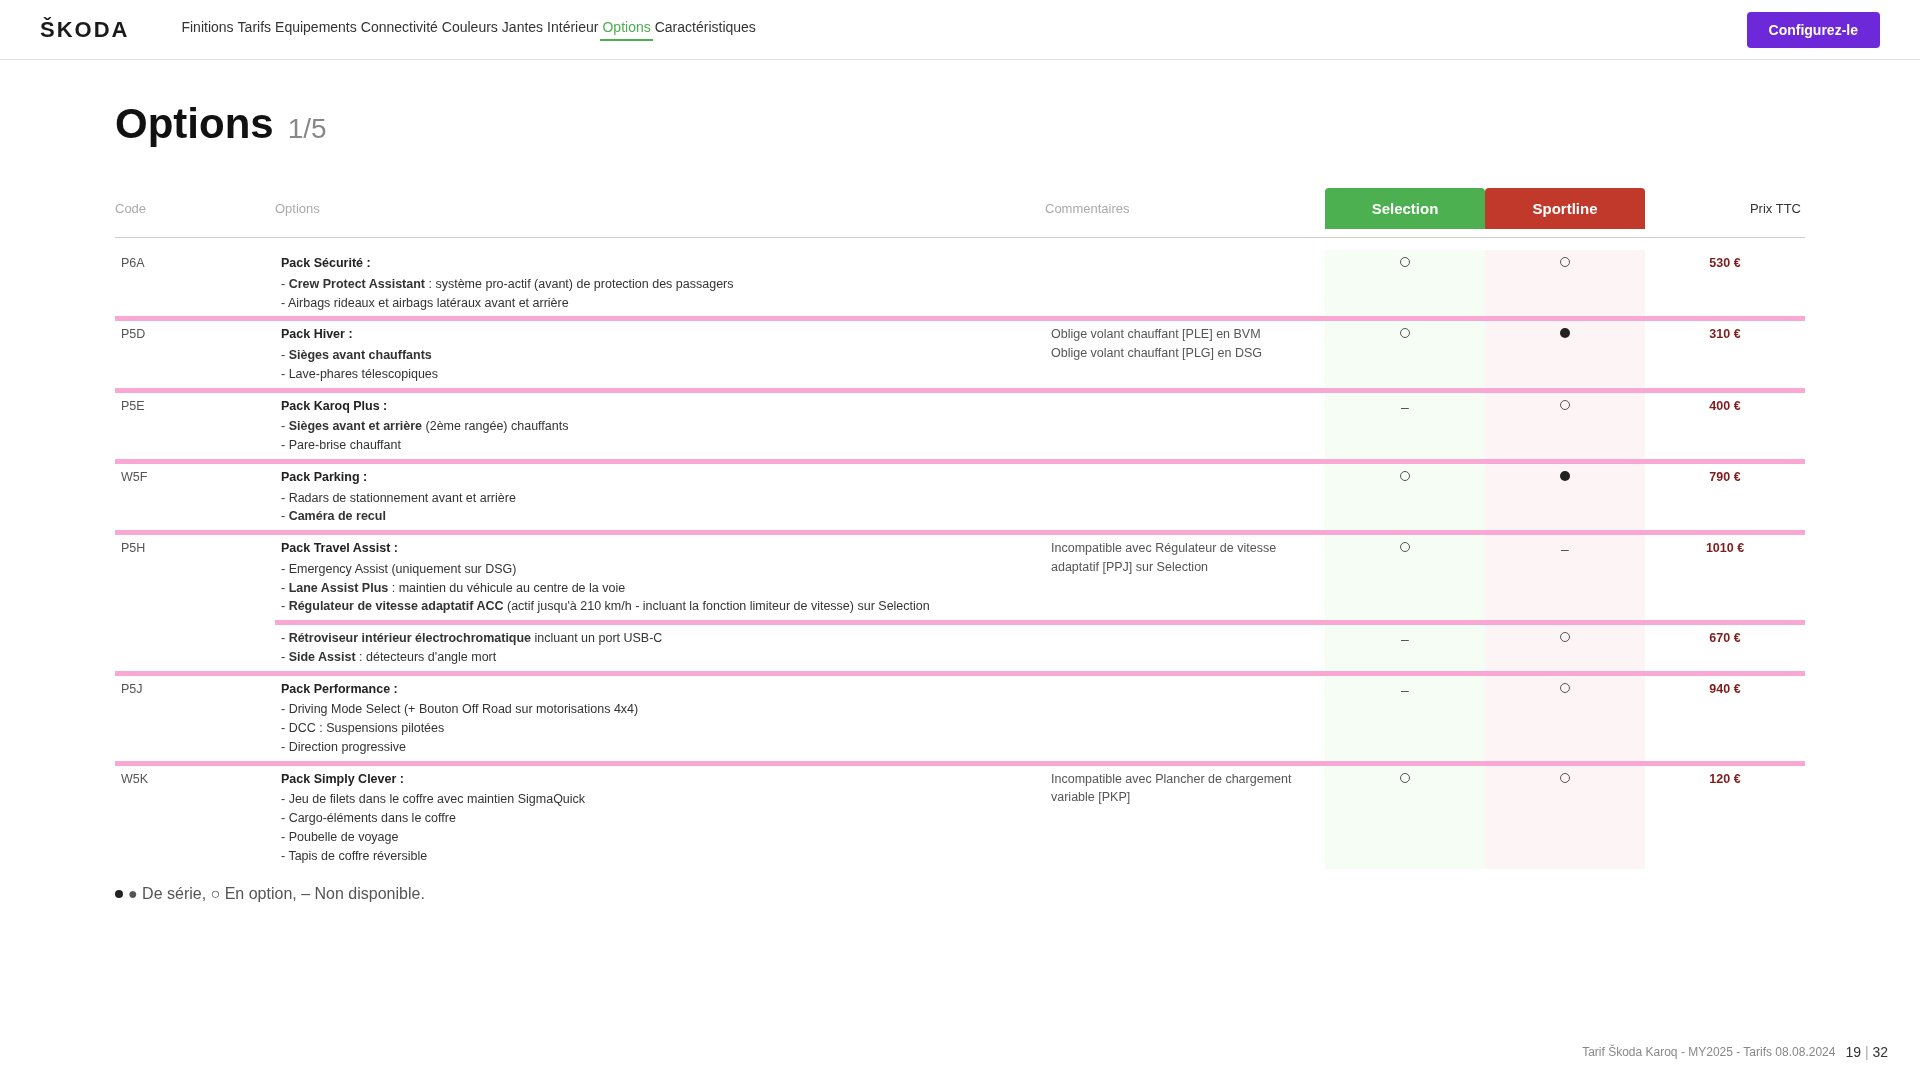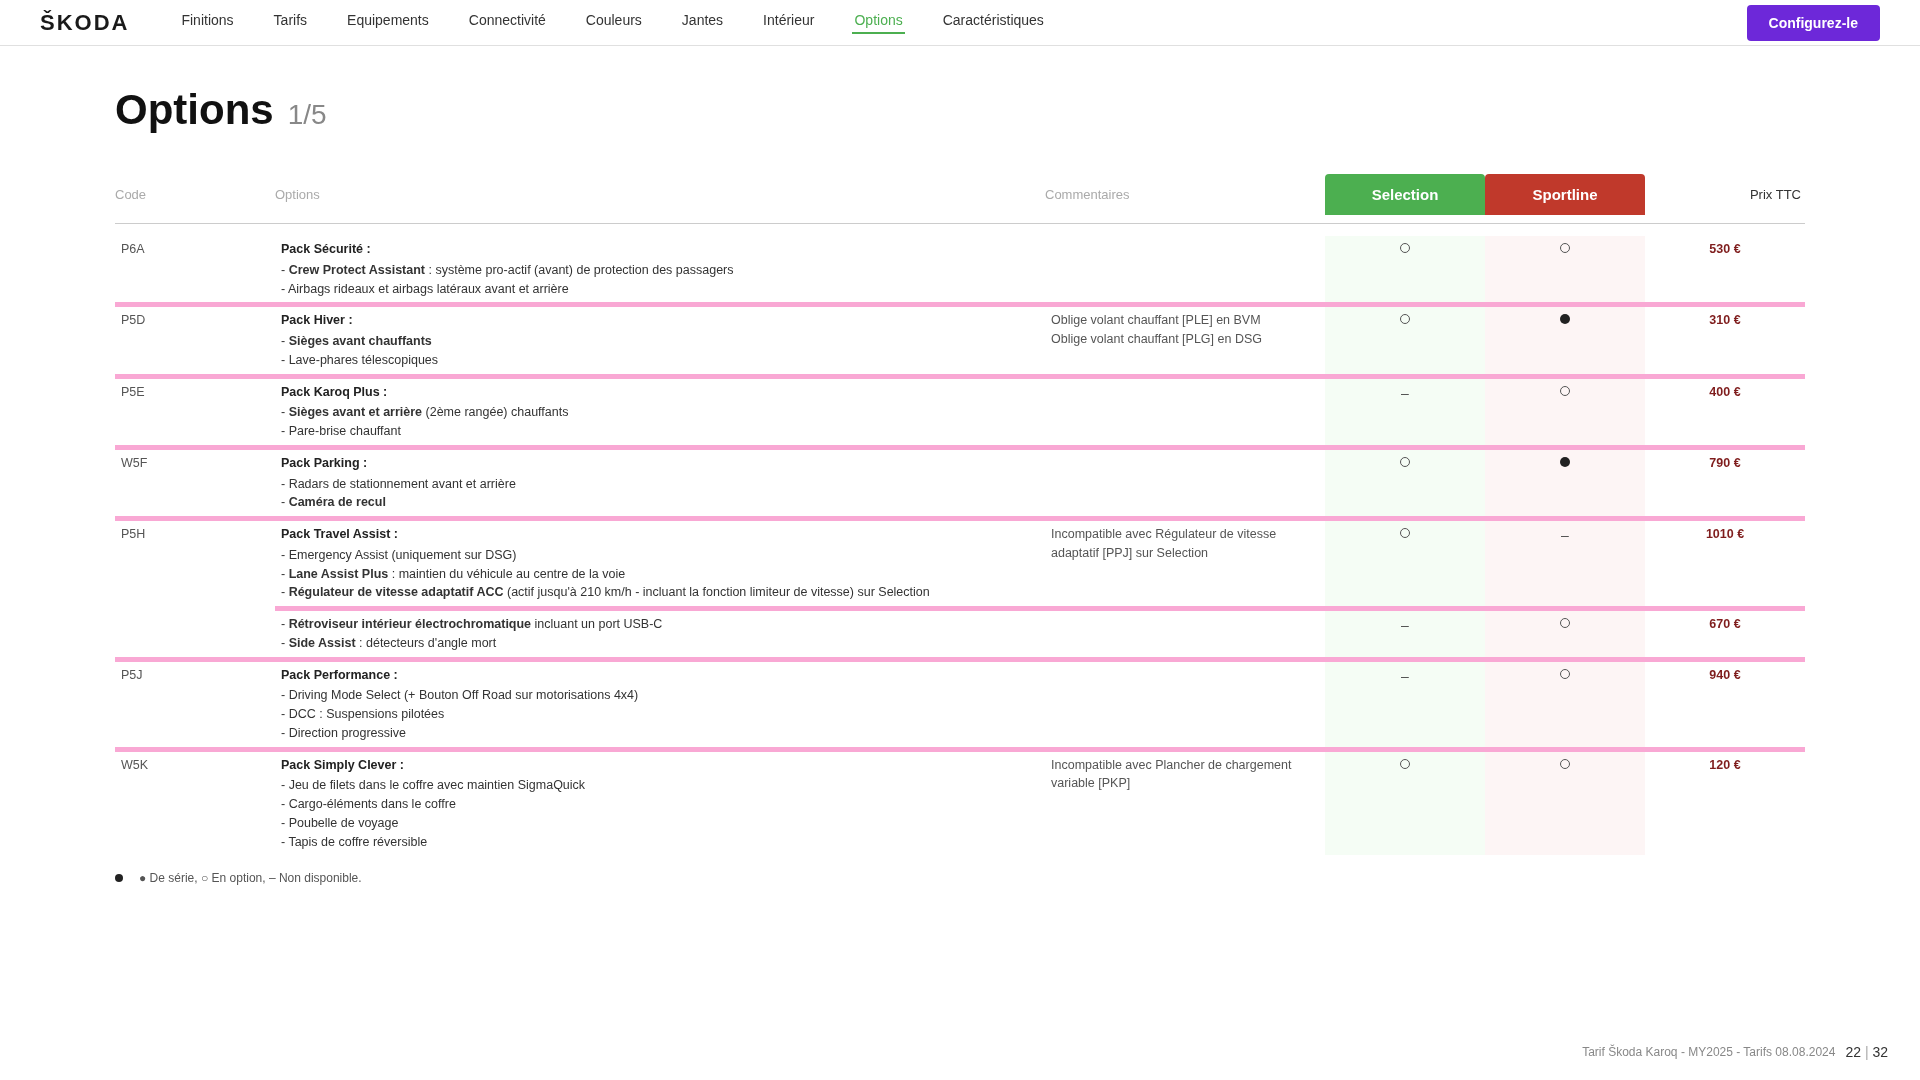--- a/index.html
+++ b/index.html
@@ -1,21 +1,21 @@
 <!DOCTYPE html>
 <html><head>
   <meta charset="utf-8">
   <style>
     * { margin: 0; padding: 0; box-sizing: border-box; }
     body { font-family: Arial, sans-serif; background: #fff; color: #222; font-size: 13px; width: 1920px; min-height: 1080px; }
 
     
-    nav { display: flex; align-items: center; padding: 8px 40px; height: 46px; border-bottom: 1px solid #e0e0e0; }
+    nav { display: flex; align-items: center; padding: 8px 40px; height: 60px; border-bottom: 1px solid #e0e0e0; }
     .logo { font-size: 22px; font-weight: 900; letter-spacing: 2px; color: #1a1a1a; margin-right: 50px; }
-    .nav-links { display: flex; gap: 36px; flex: 1; }
+    .nav-links { display: flex; flex: 1; }
     .nav-link { text-decoration: none; color: #333; font-size: 14px; padding: 0 2px; }
     .nav-link.active { color: #4caf50; border-bottom: 2px solid #4caf50; padding-bottom: 4px; }
     .configurez-btn { background: #6d28d9; color: #fff; border: none; padding: 10px 22px; border-radius: 4px; font-size: 14px; font-weight: bold; cursor: pointer; }
 
     
     .page-header { padding: 40px 115px 20px; }
     .page-title { font-size: 42px; font-weight: 900; color: #111; display: flex; align-items: baseline; gap: 14px; }
     .page-title-sub { font-size: 28px; font-weight: 400; color: #888; }
 
     
@@ -48,21 +48,21 @@
     .bold-text { font-weight: bold; }
 
     .dot-filled { display: inline-block; width: 10px; height: 10px; background: #222; border-radius: 50%; }
     .dot-empty { display: inline-block; width: 10px; height: 10px; border: 1.5px solid #555; border-radius: 50%; }
     .dash { color: #555; font-size: 14px; }
 
     
     .section-title { font-weight: bold; font-size: 14px; padding: 10px 0 6px; color: #111; }
 
     
-    .legend { padding: 16px 115px; font-size: 12px; color: #555; display: flex; align-items: center; gap: 16px; }
+    .legend { padding: 16px 115px; font-size: 16px; color: #555; display: flex; align-items: center; gap: 5px; }
 
     
     .footer { position: fixed; bottom: 20px; right: 32px; font-size: 12px; color: #888; display: flex; align-items: center; gap: 10px; }
     .page-num { font-size: 14px; color: #333; }
     .page-sep { color: #aaa; }
   </style>
 </head>
 <body>
 
 <nav>
@@ -215,15 +215,15 @@
 </div>
 
 <div class="legend">
   <span class="dot-filled" style="width:8px;height:8px;"></span>
   <span>● De série,  ○ En option,  – Non disponible.</span>
 </div>
 
 <div class="footer">
   <span>Tarif Škoda Karoq - MY2025 - Tarifs 08.08.2024</span>
   <span class="page-num">
-    <span>22</span><span class="page-sep"> | </span><span>32</span>
+    <span>19</span><span class="page-sep"> | </span><span>32</span>
   </span>
 </div>
 
 </body></html>

